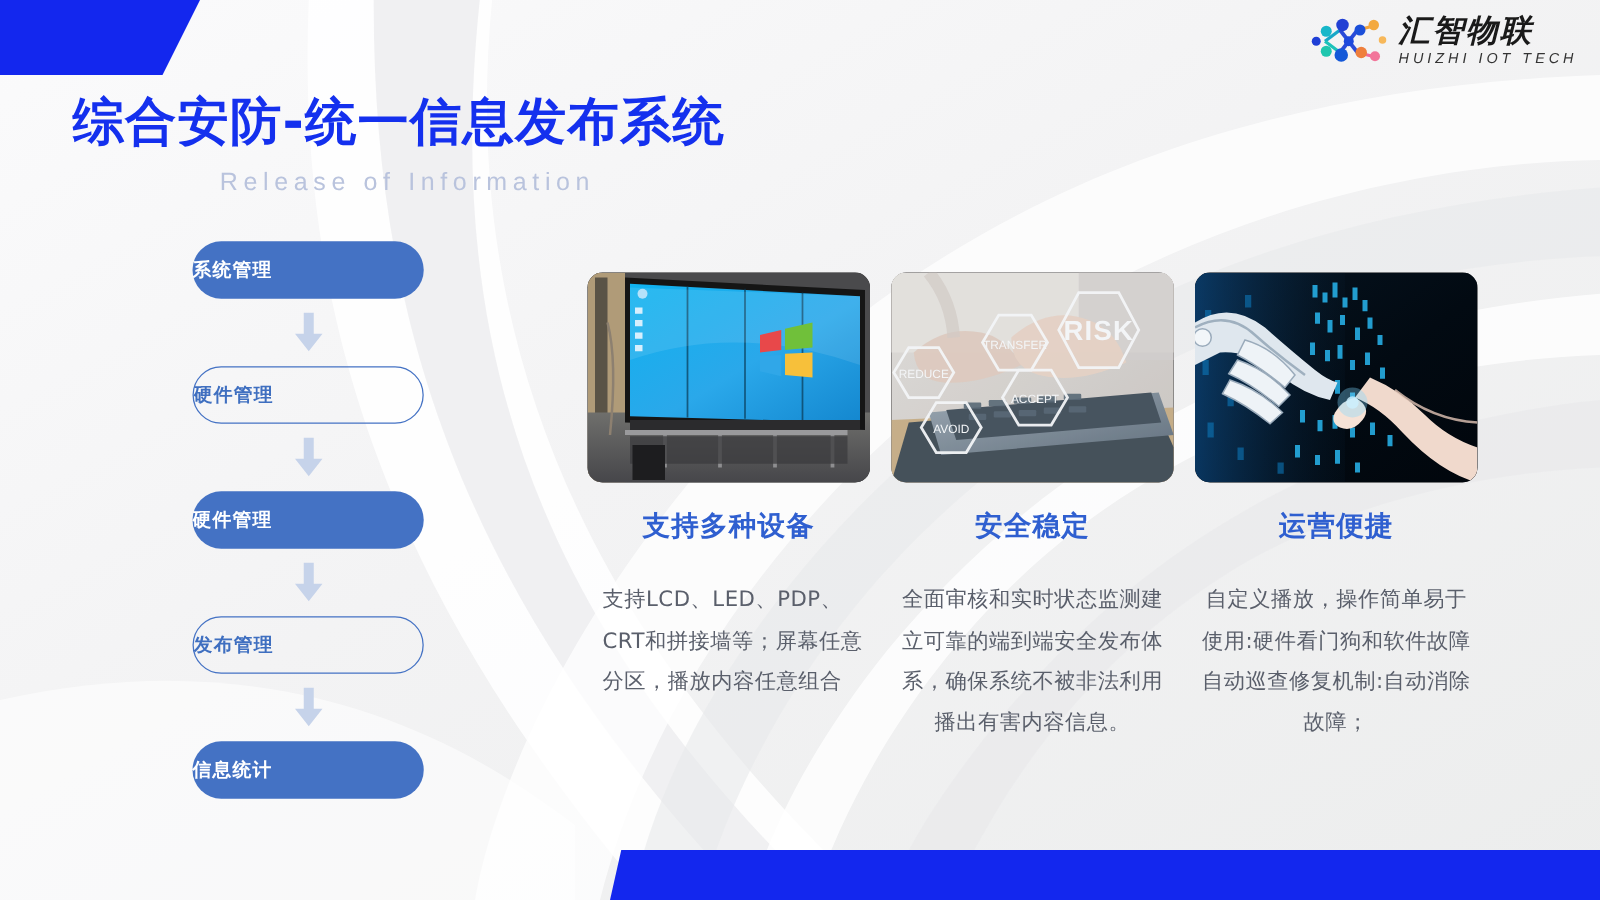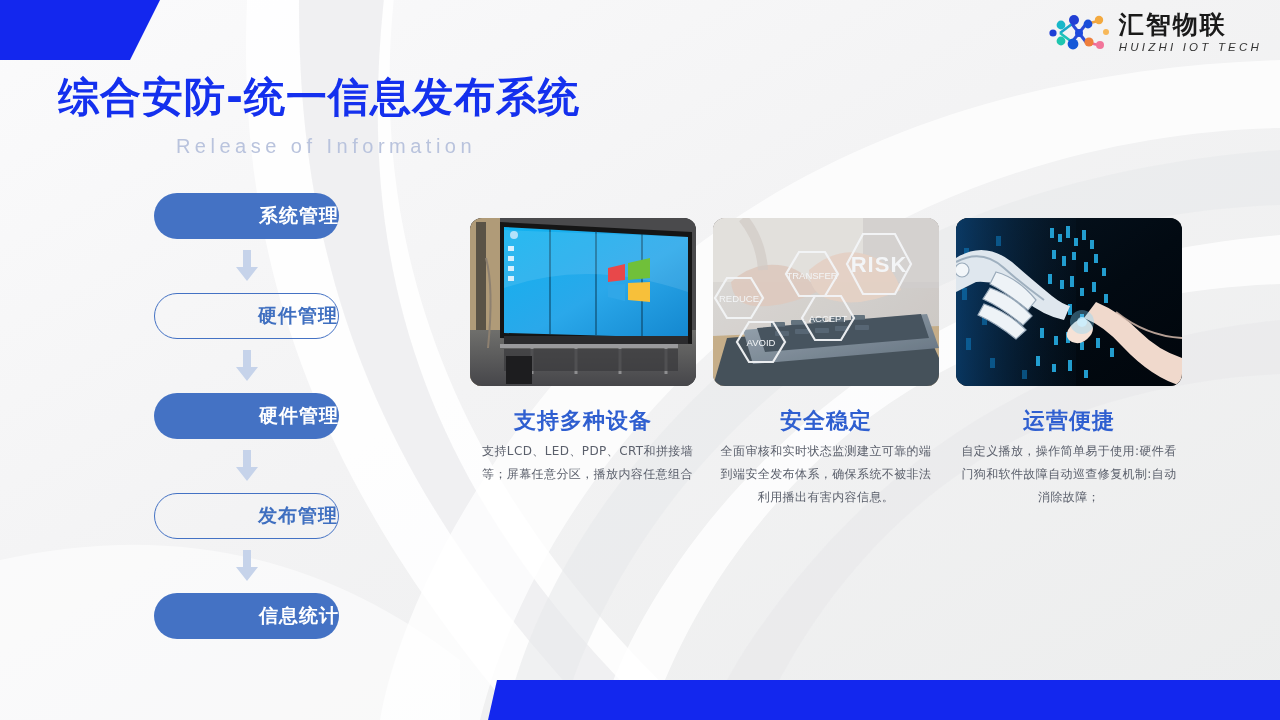--- a/index.html
+++ b/index.html
@@ -26,20 +26,21 @@
     clip-path:polygon(497px 0, 1280px 0, 1280px 40px, 488px 40px);
   }
 
   
   .logo { position:absolute; right:18px; top:12px; display:flex; align-items:center; gap:9px; }
   .logo-mark { width:62px; height:42px; }
   .logo-text { display:flex; flex-direction:column; line-height:1; }
   .logo-cn {
     font-size:25px; font-weight:bold; color:#1a1a1a; letter-spacing:2px;
     font-family:"DejaVu Sans","Liberation Sans",sans-serif;
+    font-style:italic;
   }
   .logo-en {
     font-size:11.5px; color:#333; letter-spacing:3.2px; margin-top:5px;
     font-style:italic; font-weight:normal;
     font-family:"Liberation Sans",sans-serif;
   }
 
   
   .title-block { position:absolute; left:58px; top:70px; }
   .title-main {
@@ -52,22 +53,22 @@
     font-size:20px; color:#b9c3dd; letter-spacing:4.5px;
     font-family:"Liberation Sans",sans-serif;
     white-space:nowrap;
     text-align:center;
   }
 
   
   .flow { position:absolute; left:154px; top:193px; width:185px; display:flex; flex-direction:column; align-items:center; }
   .flow-btn {
     width:185px; height:46px; border-radius:23px;
-    display:flex; align-items:center; justify-content:flex-end;
-    font-size:19px; font-weight:bold; letter-spacing:1px;
+    display:flex; align-items:center; justify-content:flex-start;
+    font-size:15px; font-weight:bold; letter-spacing:1px;
     font-family:"DejaVu Sans","Liberation Sans",sans-serif;
     cursor:pointer; user-select:none;
   }
   .flow-btn.filled { background:#4472C4; color:#ffffff; }
   .flow-btn.outline { background:transparent; border:1.4px solid #4472C4; color:#3f6fc0; }
   .flow-arrow { width:24px; height:32px; margin:11px 0; }
 
   
   .cards { position:absolute; left:470px; top:218px; display:flex; gap:17px; }
   .card { width:226px; }
@@ -75,22 +76,22 @@
     width:226px; height:168px; border-radius:12px; overflow:hidden;
     position:relative; background:#222; display:block;
   }
   .card-img svg { display:block; width:226px; height:168px; }
   .card-title {
     margin-top:20px; text-align:center;
     font-size:22px; font-weight:bold; color:#2f5fd0; letter-spacing:1px;
     font-family:"DejaVu Sans","Liberation Sans",sans-serif;
   }
   .card-body {
-    margin-top:4px; text-align:center;
-    font-size:12px; line-height:1.92; color:#5a5f6b; letter-spacing:0.4px;
+    margin-top:28px; text-align:center;
+    font-size:17px; line-height:1.92; color:#5a5f6b; letter-spacing:0.4px;
     font-family:"DejaVu Sans","Liberation Sans",sans-serif;
     padding:0 2px;
   }
   .card:nth-child(1) .card-body { text-align:left; padding-left:12px; }
 </style>
 </head>
 <body>
 
 <div class="stage">
 

